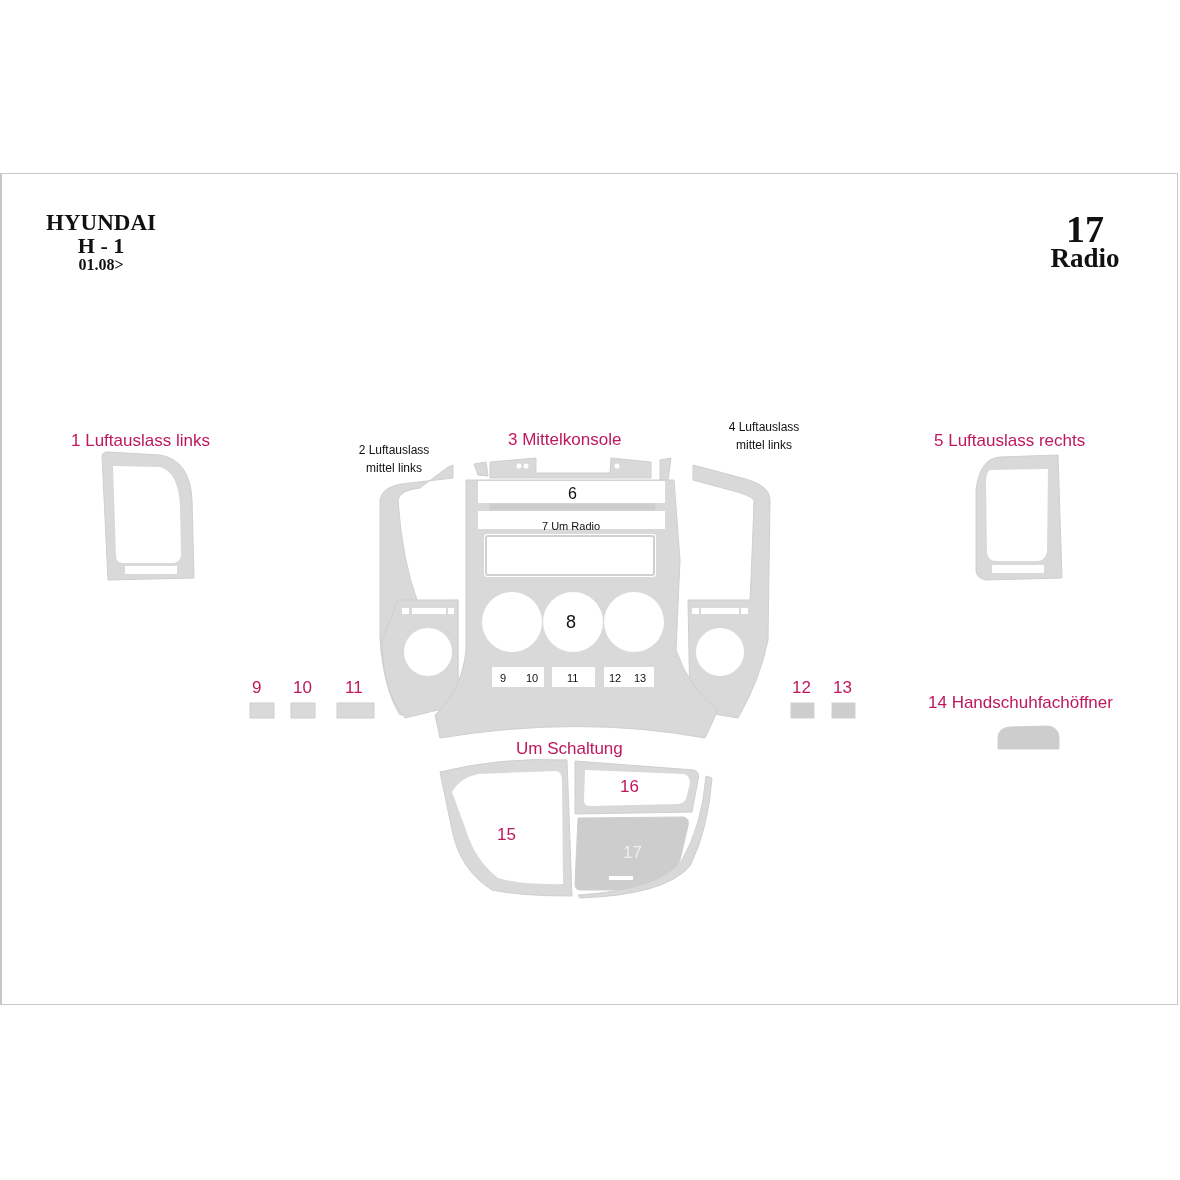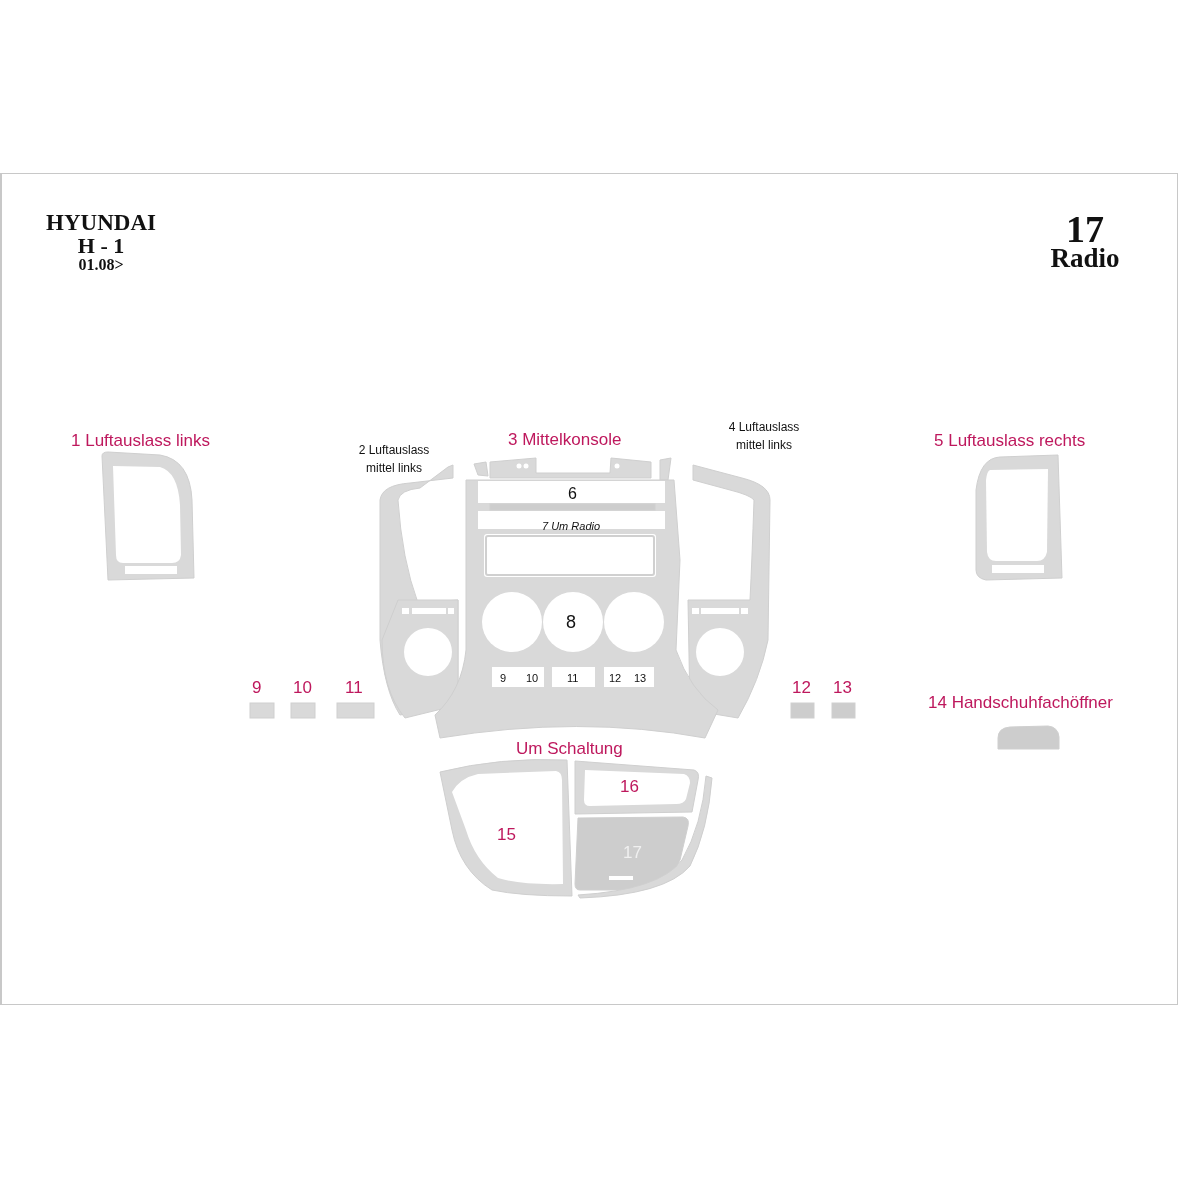--- a/index.html
+++ b/index.html
@@ -121,21 +121,21 @@
 <div class="txt lbl" style="left:508px; top:430px;">3 Mittelkonsole</div>
 
 <div class="txt lbl2" style="left:714px; top:418px; width:100px;">
   <div>4 Luftauslass</div>
   <div>mittel links</div>
 </div>
 
 <div class="txt lbl" style="left:934px; top:431px;">5 Luftauslass rechts</div>
 
 <div class="txt num" style="left:568px; top:485px;">6</div>
-<div class="txt small" style="left:542px; top:520px;font-style:italic;">7 Um Radio</div>
+<div class="txt small" style="left:542px; top:520px;">7 Um Radio</div>
 <div class="txt" style="left:566px; top:612px; font-size:18px;">8</div>
 
 <div class="txt small" style="left:500px; top:672px;">9</div>
 <div class="txt small" style="left:526px; top:672px;">10</div>
 <div class="txt small" style="left:567px; top:672px;">11</div>
 <div class="txt small" style="left:609px; top:672px;">12</div>
 <div class="txt small" style="left:634px; top:672px;">13</div>
 
 <div class="txt lbl" style="left:252px; top:678px;">9</div>
 <div class="txt lbl" style="left:293px; top:678px;">10</div>

